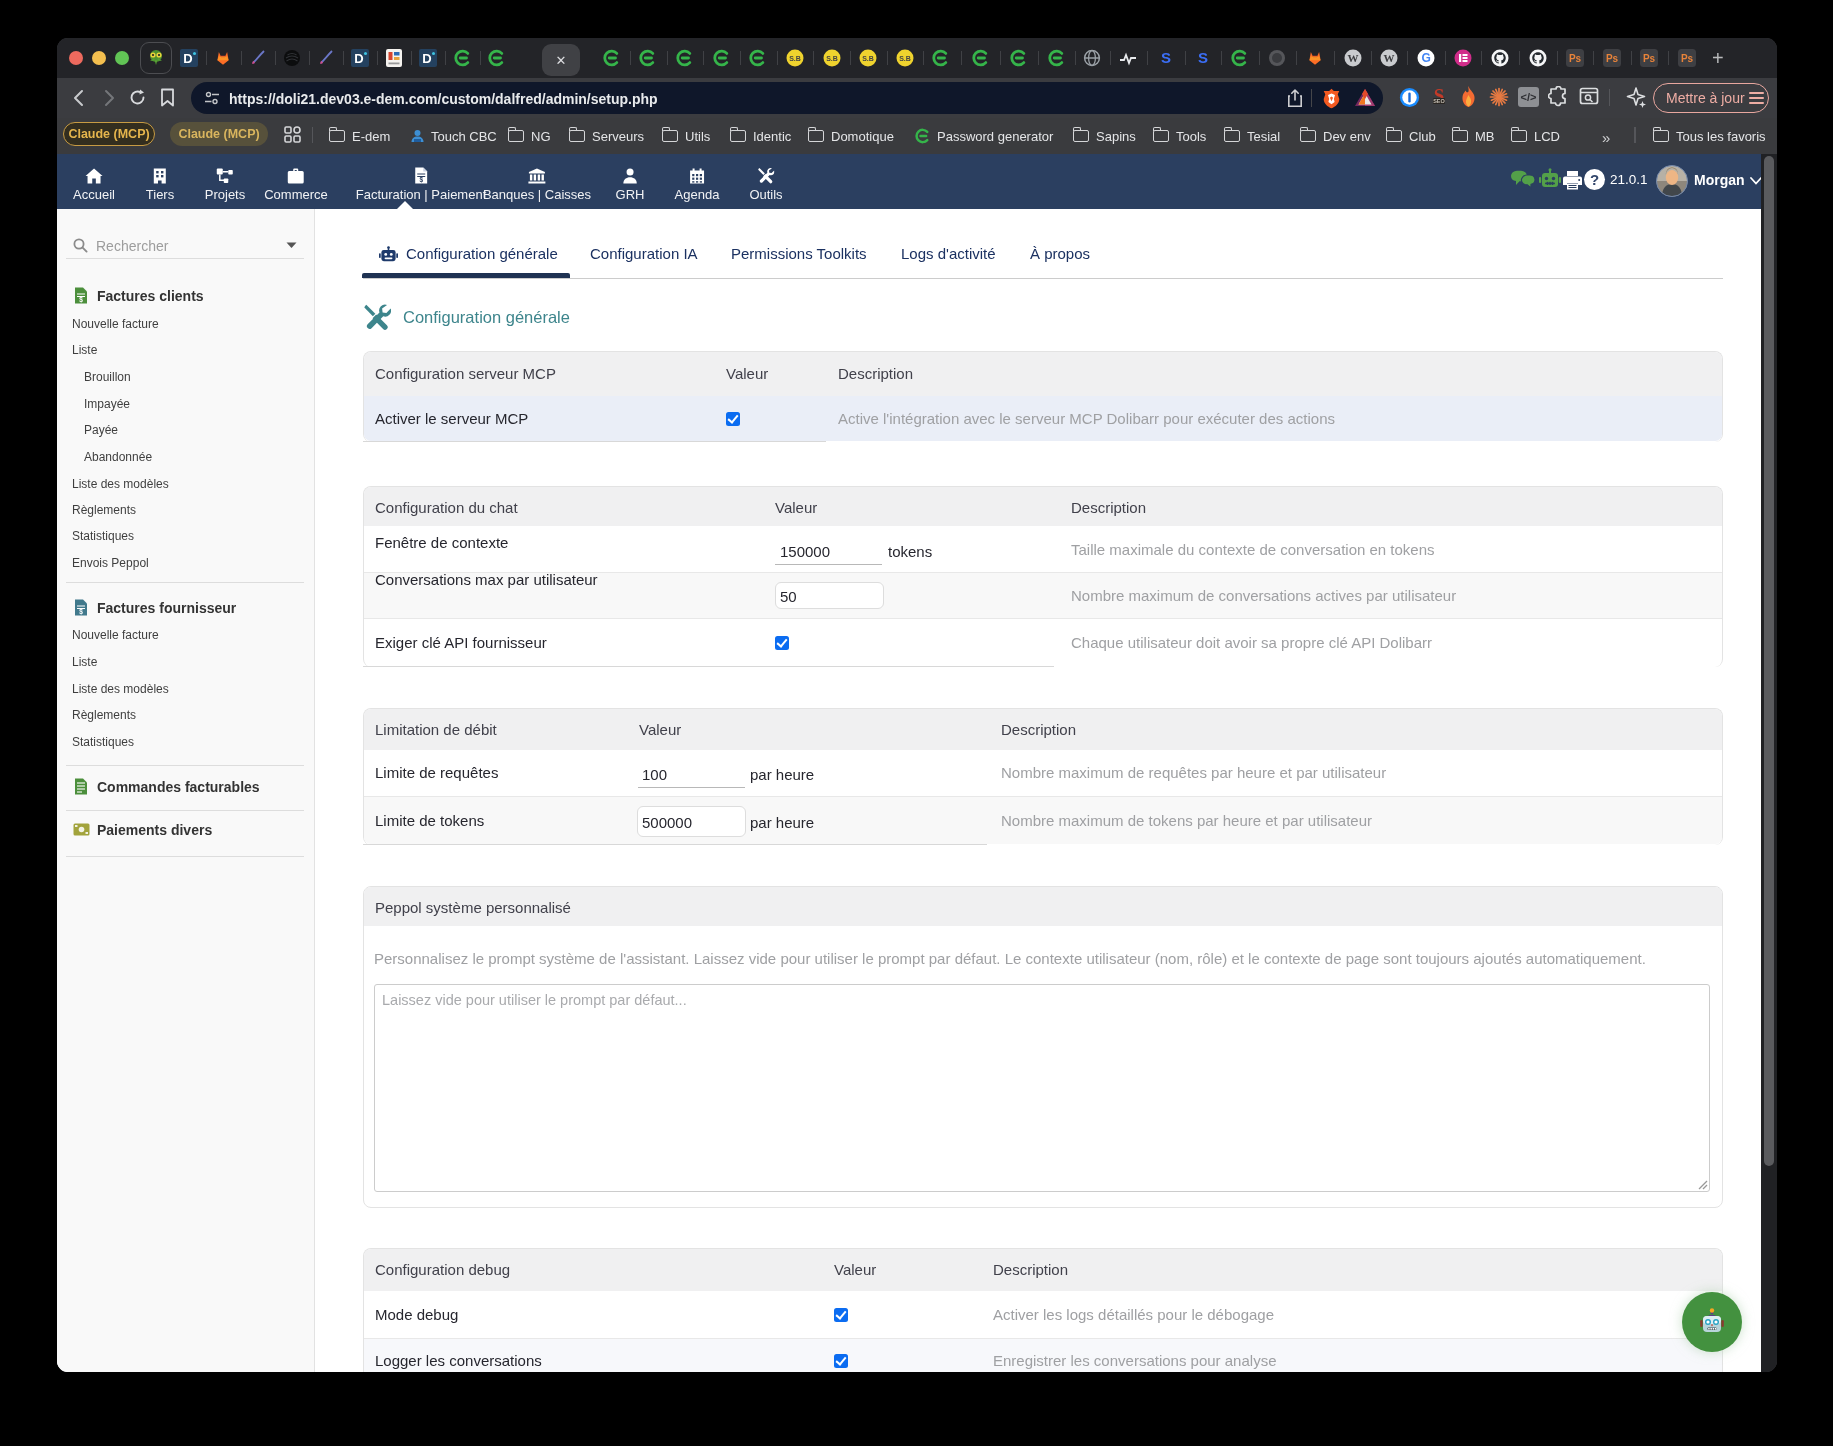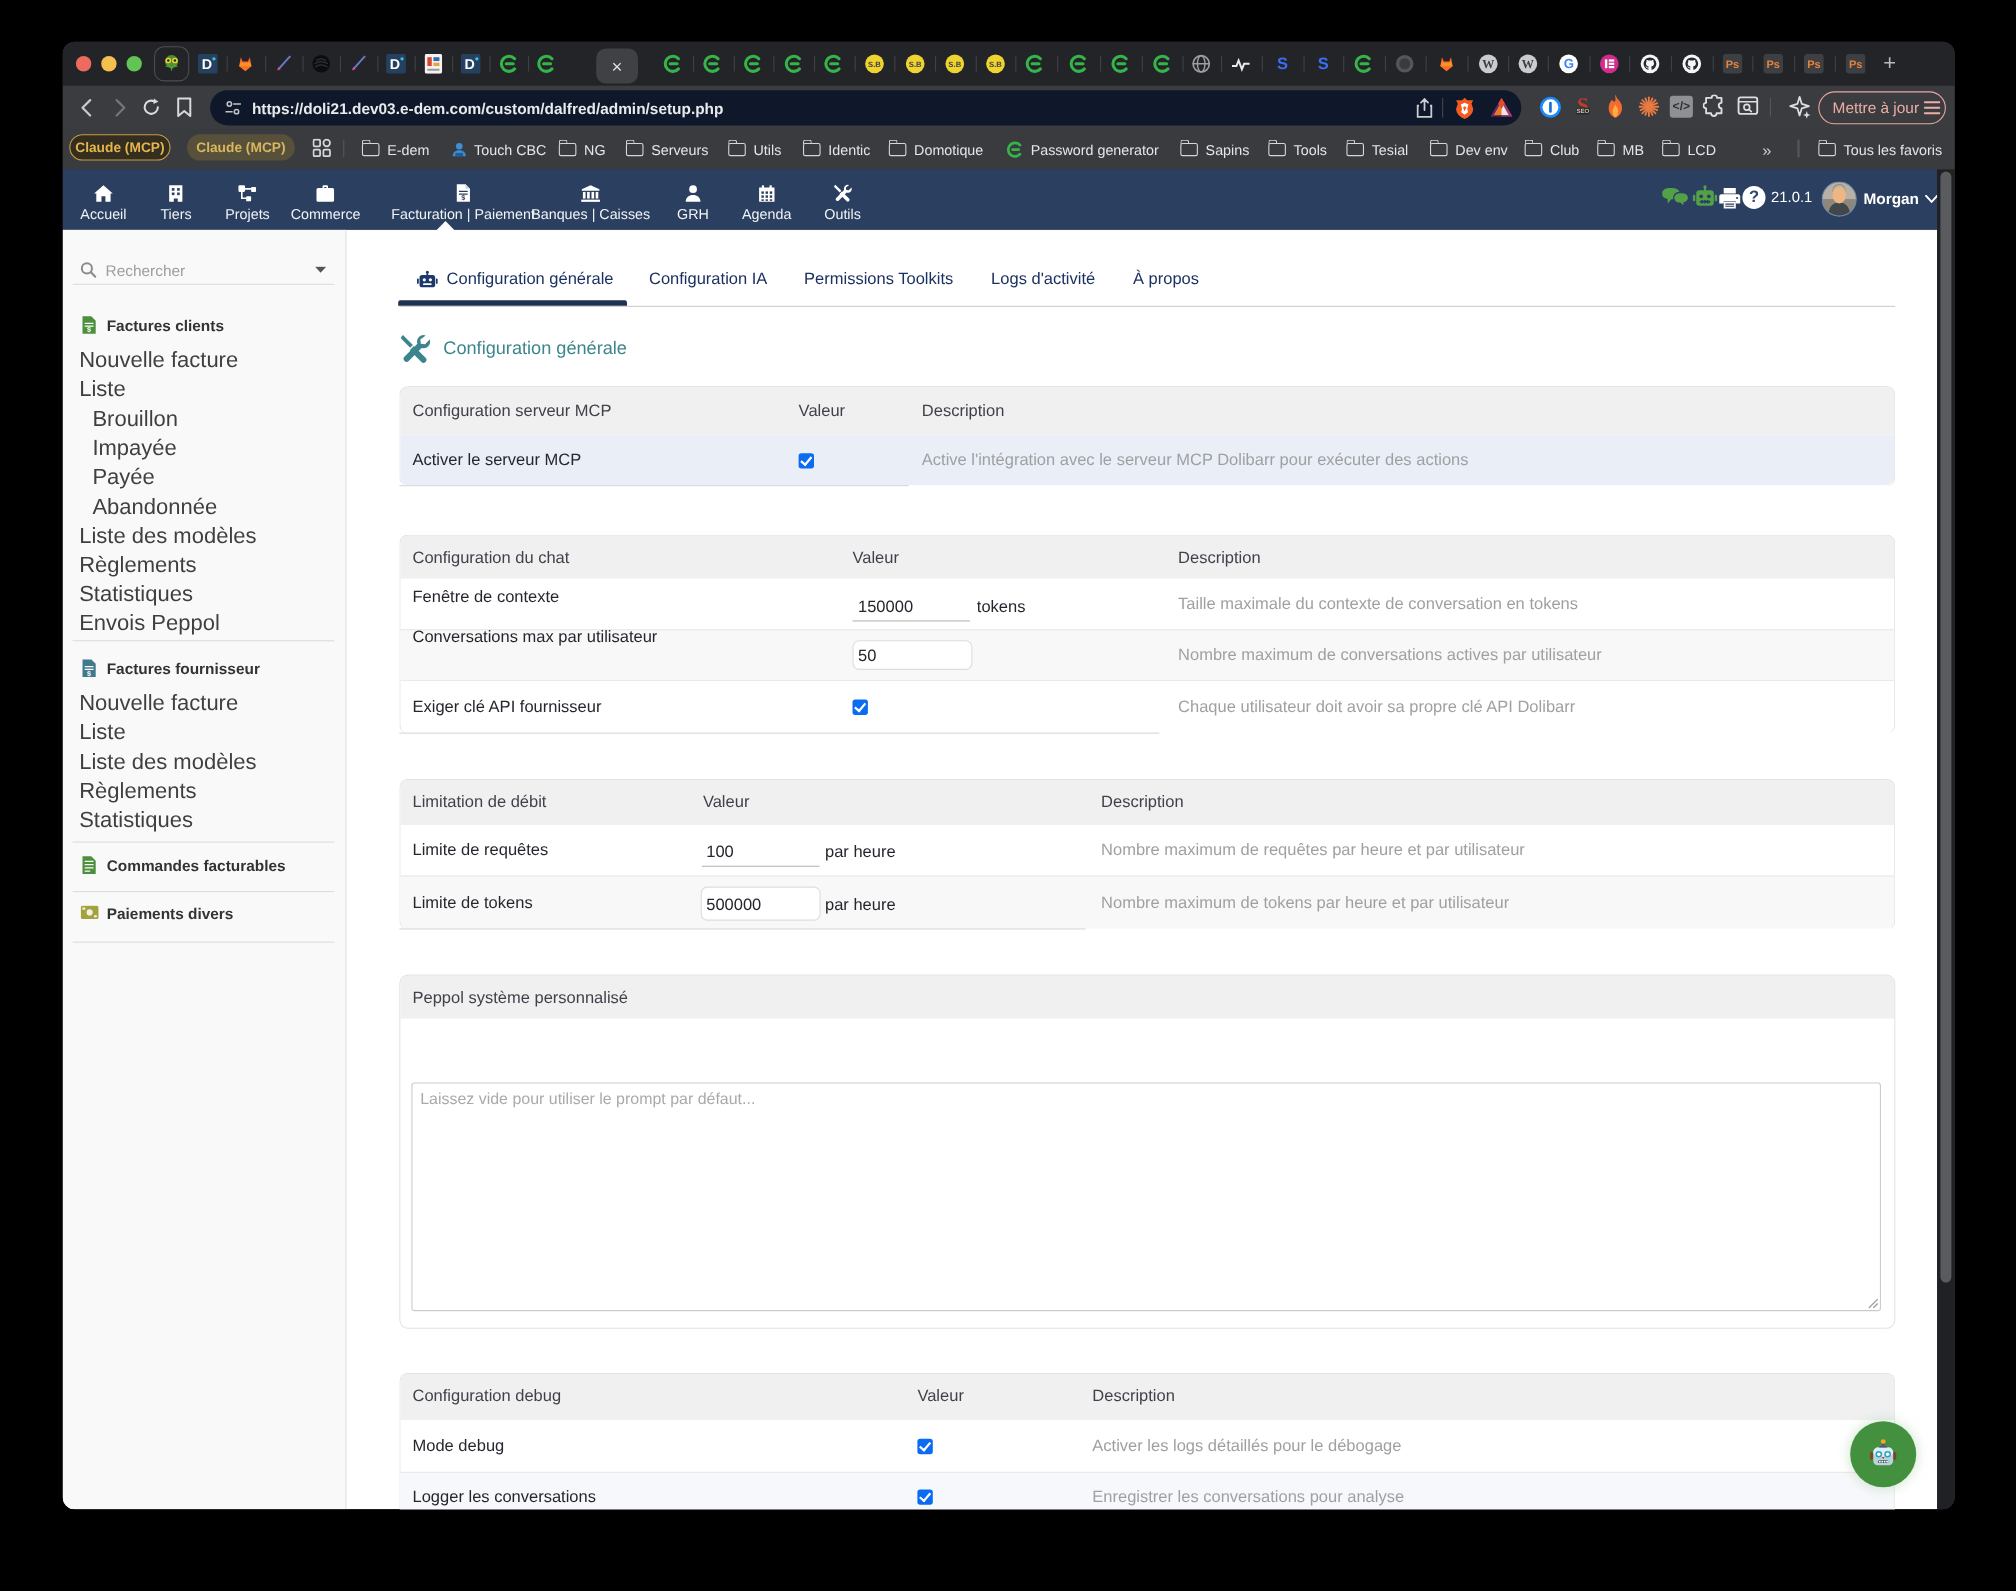--- a/index.html
+++ b/index.html
@@ -23,21 +23,21 @@
 .folder:before { content:""; position:absolute; left:-1px; top:-4px; width:6px; height:3px; border:1.5px solid #d5d6d8; border-bottom:none; border-radius:2px 2px 0 0; }
 
 #navbarbg { position:absolute; left:0; top:116px; width:1704px; height:55px; background:#2b3f60; }
 #navbar { position:absolute; left:0; top:0; width:0; height:0; }
 .mitem { position:absolute; top:124px; transform:translateX(-50%); text-align:center; color:#f2f3f5; font-size:13px; white-space:nowrap; }
 .mitem .micon { height:22px; display:flex; align-items:flex-end; justify-content:center; margin-bottom:3px; }
 
 #content { position:absolute; left:0; top:171px; width:1704px; height:1163px; background:#fff; }
 #main { position:absolute; left:0; top:0; width:1704px; height:1163px; }
 #sidebar { position:absolute; left:0; top:0; width:258px; height:1163px; background:#f9f9f9; border-right:1px solid #e2e2e2; }
-.snav { position:absolute; left:15px; font-size:20px; color:#3f3f3f; white-space:nowrap; }
+.snav { position:absolute; left:15px; font-size:12px; color:#3f3f3f; white-space:nowrap; }
 .snavh { position:absolute; left:40px; font-size:14px; font-weight:bold; color:#333; white-space:nowrap; }
 .ssep { position:absolute; left:9px; width:238px; height:1px; background:#ddd; }
 
 #sbtrack { position:absolute; left:1704px; top:116px; width:16px; height:1218px; background:#202124; }
 #sbthumb { position:absolute; left:3px; top:2px; width:10px; height:1010px; background:#5a5b5e; border-radius:5px; }
 
 .dtab { position:absolute; top:205px; font-size:15px; color:#1b3161; white-space:nowrap; }
 
 .tbl { position:absolute; left:306px; width:1360px; border:1px solid #e3e3e3; border-bottom:none; border-radius:8px; background:#fff; }
 .thead { background:#f0f0f1; border-radius:7px 7px 0 0; }
@@ -787,20 +787,21 @@
       <div class="tddesc" style="left:944px;top:555px">Nombre maximum de requêtes par heure et par utilisateur</div>
       <div class="tdtxt" style="left:318px;top:603px">Limite de tokens</div>
       <div class="abs" style="left:580px;top:597px;width:109px;height:31px;background:#fff;border:1px solid #ddd;border-radius:6px;"></div>
       <div class="tdtxt" style="left:585px;top:605px">500000</div>
       <div class="tdtxt" style="left:693px;top:605px">par heure</div>
       <div class="tddesc" style="left:944px;top:603px">Nombre maximum de tokens par heure et par utilisateur</div>
 
       <div class="tbl" style="top:677px;height:322px;border-bottom:1px solid #e3e3e3;"></div>
       <div class="abs thead" style="left:307px;top:678px;width:1358px;height:39px;"></div>
       <div class="thtxt" style="left:318px;top:690px">Peppol système personnalisé</div>
+      <div class="tddesc" style="left:317px;top:741px">Personnalisez le prompt système de l'assistant. Laissez vide pour utiliser le prompt par défaut. Le contexte utilisateur (nom, rôle) et le contexte de page sont toujours ajoutés automatiquement.</div>
       <div class="abs" style="left:317px;top:775px;width:1336px;height:208px;border:1px solid #ccc;border-radius:3px;background:#fff;"></div>
       <div class="tddesc" style="left:325px;top:783px;font-size:14.5px;color:#a9aaad;">Laissez vide pour utiliser le prompt par défaut...</div>
       <svg class="abs" style="left:1640px;top:970px" width="11" height="11" viewBox="0 0 11 11">
           <g stroke="#999" stroke-width="1.2">
             <line x1="10" y1="2" x2="2" y2="10"></line>
             <line x1="10" y1="6" x2="6" y2="10"></line>
           </g>
         </svg>
 
       <div class="tbl" style="top:1039px;height:126px;border-bottom:none;border-radius:8px 8px 0 0;"></div>

